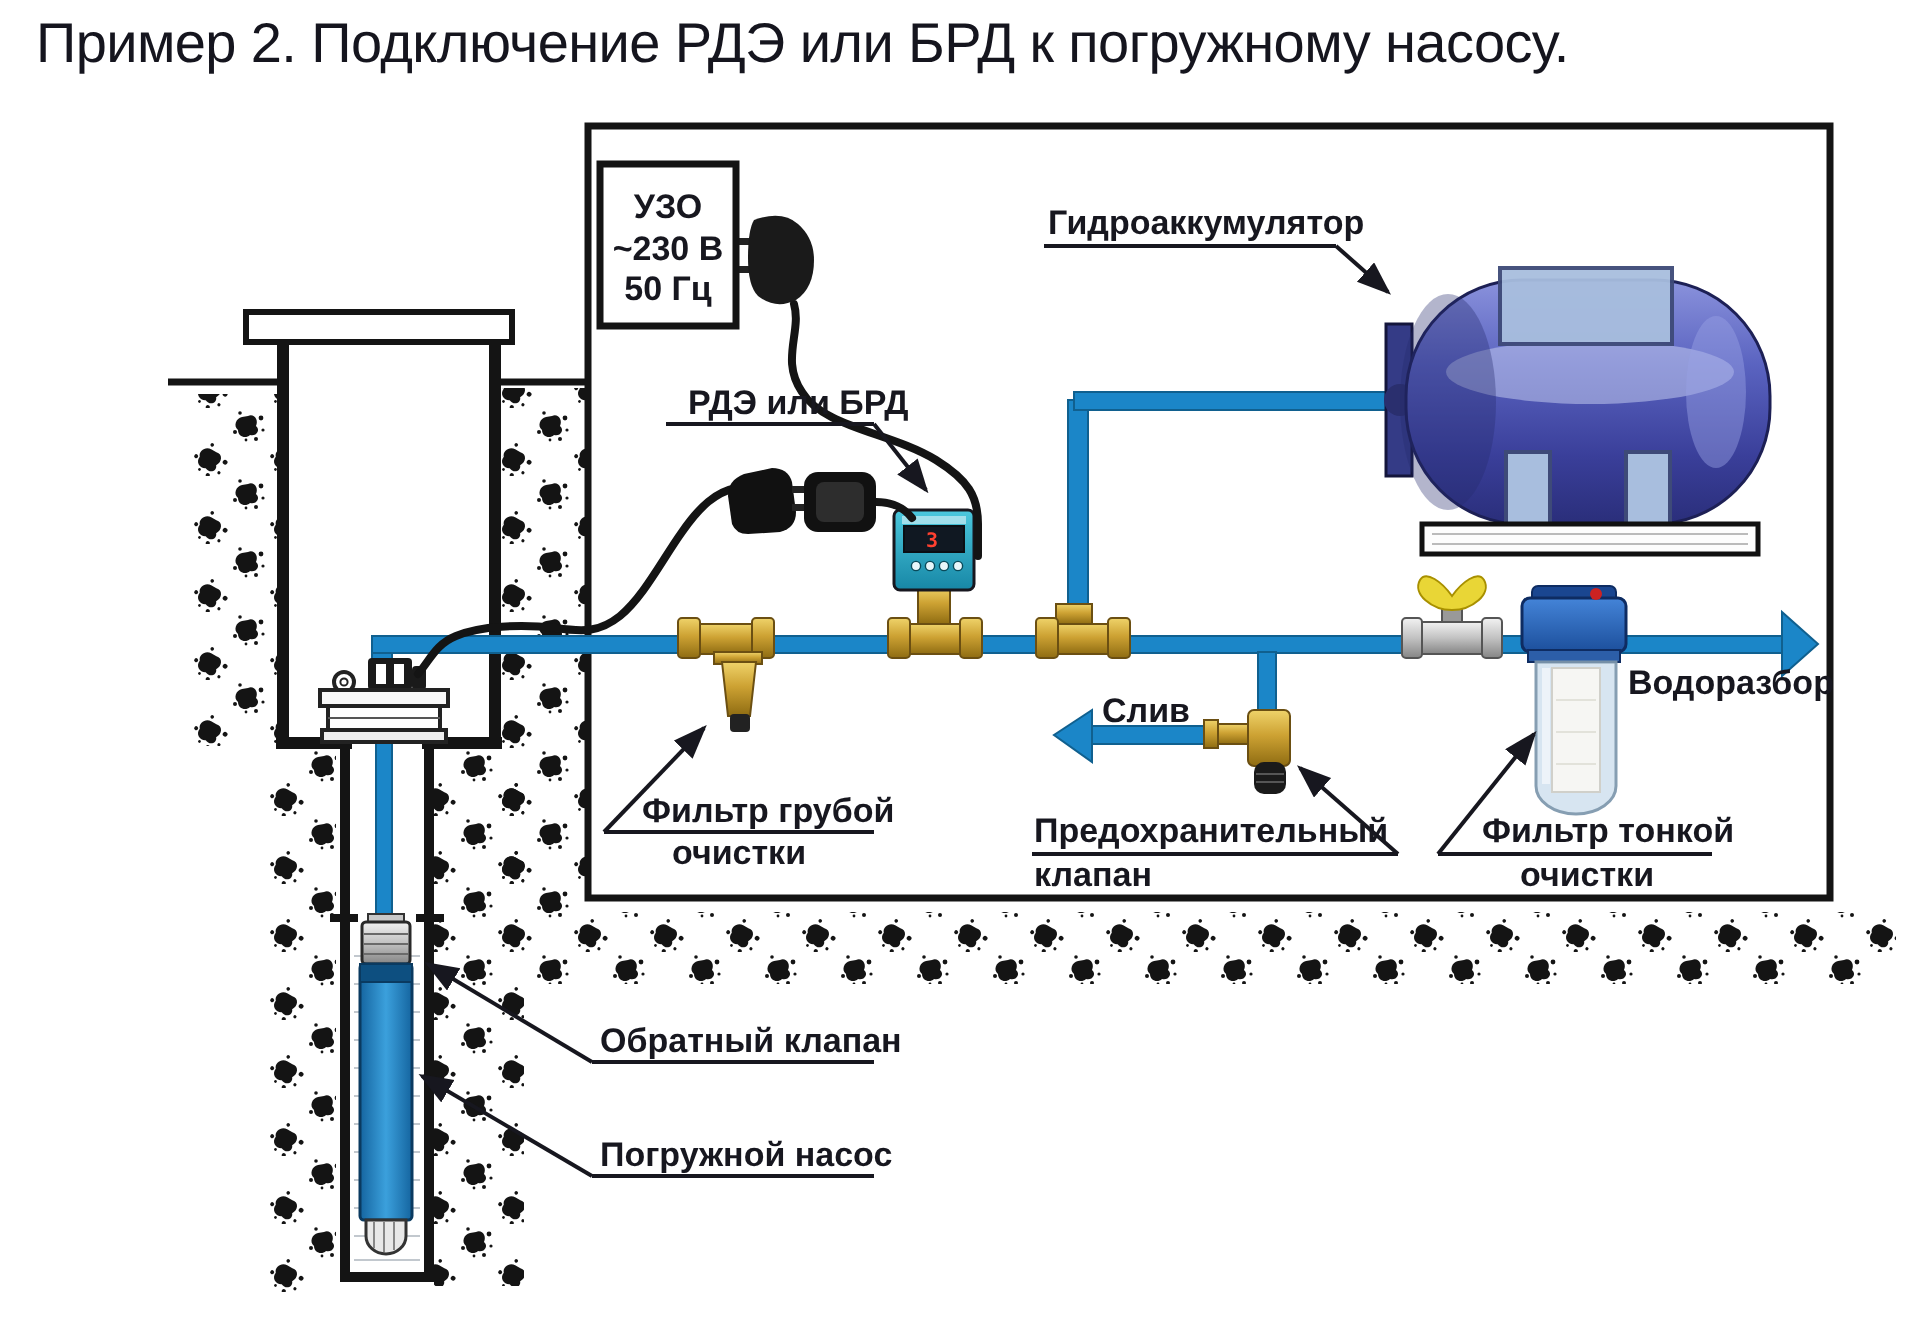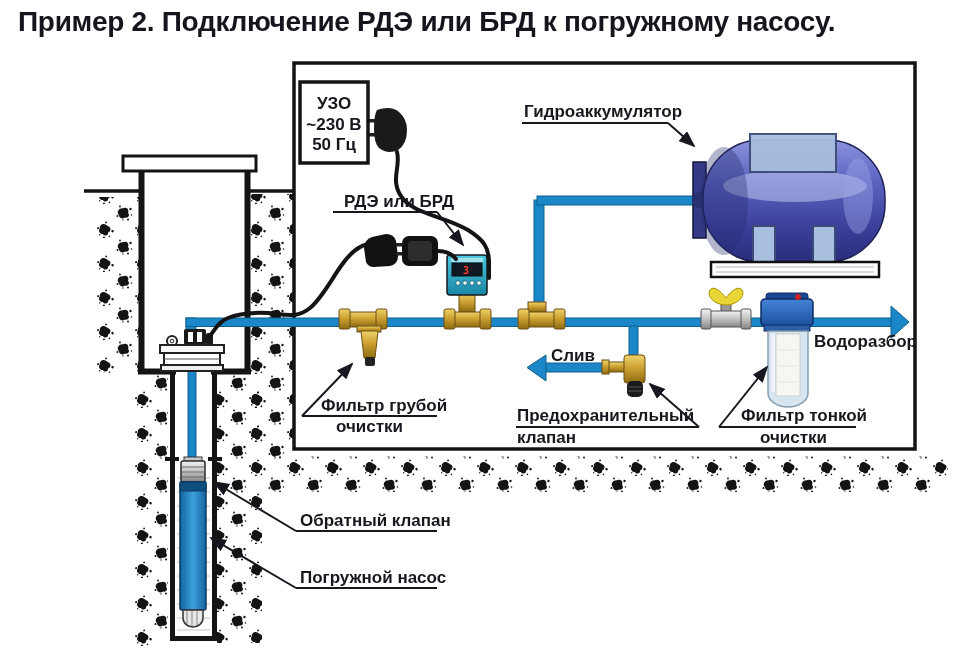--- a/index.html
+++ b/index.html
@@ -1,19 +1,19 @@
 <!DOCTYPE html>
 <html><head>
 <meta charset="utf-8">
 <style>
   html,body{margin:0;padding:0;background:#ffffff;}
   body{width:961px;height:664px;position:relative;overflow:hidden;
        font-family:"Liberation Sans",sans-serif;}
   h1.title{position:absolute;left:18px;top:6px;margin:0;font-size:28px;
-       font-weight:bold;color:#15151e;letter-spacing:-0.3px;white-space:nowrap;}
+       font-weight:normal;color:#15151e;letter-spacing:-0.3px;white-space:nowrap;}
   svg{position:absolute;left:0;top:0;}
   text{font-family:"Liberation Sans",sans-serif;font-weight:bold;fill:#17171f;}
   .lbl{font-size:17px;}
   .disp{font-family:"DejaVu Sans Mono",monospace;font-size:10px;fill:#ff4030;}
 </style>
 </head>
 <body>
 
 <h1 class="title">Пример 2. Подключение РДЭ или БРД к погружному насосу.</h1>
 

